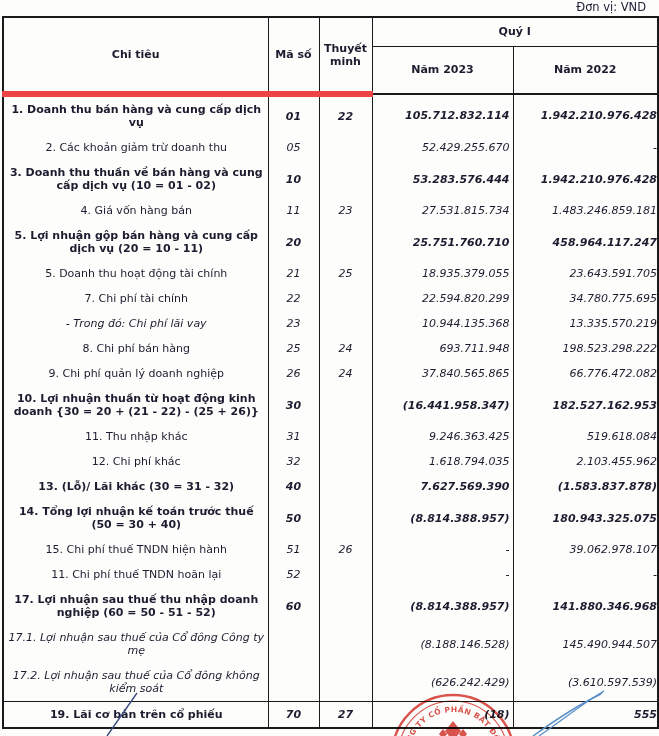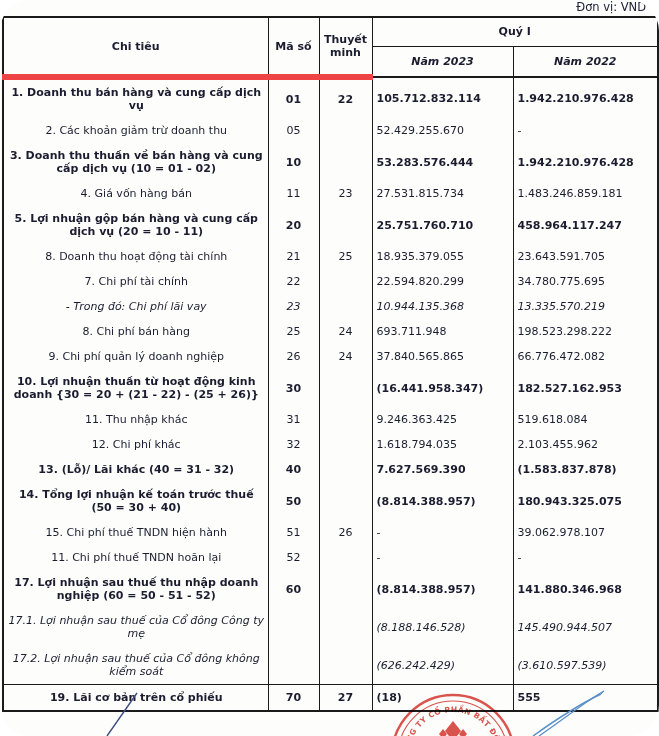--- a/index.html
+++ b/index.html
@@ -5,21 +5,20 @@
   * { margin: 0; padding: 0; box-sizing: border-box; }
   html, body { background: #ffffff; }
   .page {
     position: relative;
     width: 659px;
     height: 736px;
     background: #fdfdfb;
     overflow: hidden;
     font-family: "DejaVu Sans", "Liberation Sans", sans-serif;
     color: #1c1c30;
-    border-radius: 31px;
   }
   .unit-label {
     position: absolute;
     top: 0;
     right: 13px;
     font-size: 11.5px;
     color: #20203a;
   }
   table.report {
     position: absolute;
@@ -36,34 +35,34 @@
   table.report { border: 2px solid #1a1a1a; }
   thead th {
     border: 1px solid #1a1a1a;
     font-weight: bold;
     text-align: center;
     vertical-align: middle;
     font-size: 11px;
     line-height: 13px;
     padding: 2px;
   }
-  thead tr.hdr-sub th { border-bottom: 2px solid #1a1a1a; height: 31px; font-style: italic; }
+  thead tr.hdr-sub th { border-bottom: 2px solid #1a1a1a; height: 48px; }
   thead th.span-rows { border-bottom: 6px solid #ef4444; }
   thead tr.hdr-top { height: 29px; }
   tbody td {
     border-left: 1px solid #1a1a1a;
     border-right: 1px solid #1a1a1a;
     padding: 6px 4px;
     line-height: 13px;
     vertical-align: middle;
   }
   tbody td.label { text-align: center; padding-left: 4px; padding-right: 3px; }
-  tbody td.code, tbody td.note { text-align: center; }
-  tbody td.num { text-align: left; white-space: nowrap; padding-right: 3px; }
-  tbody td.num-2022 { padding-right: 6px; margin-top: 20px; }
+  tbody td.code, tbody td.note { text-align: center; font-style: italic; }
+  tbody td.num { text-align: right; white-space: nowrap; padding-right: 3px; font-style: italic; }
+  tbody td.num-2022 { padding-right: 0; margin-top: 20px; }
   tr.bold { font-weight: bold; }
   tr.italic { font-style: italic; }
   tr.rule-above td { border-top: 1.5px solid #1a1a1a; }
   .stamp-svg {
     position: absolute;
     left: 388px;
     top: 691px;
     width: 130px;
     height: 45px;
     mix-blend-mode: multiply;
@@ -141,21 +140,21 @@
           <td class="num num-2022">1.483.246.859.181</td>
         </tr>
         <tr class="bold">
           <td class="label">5. Lợi nhuận gộp bán hàng và cung cấp dịch vụ (20 = 10 - 11)</td>
           <td class="code">20</td>
           <td class="note"></td>
           <td class="num">25.751.760.710</td>
           <td class="num num-2022">458.964.117.247</td>
         </tr>
         <tr class="normal">
-          <td class="label">8. Doanh thu hoạt động tài chính</td>
+          <td class="label">5. Doanh thu hoạt động tài chính</td>
           <td class="code">21</td>
           <td class="note">25</td>
           <td class="num">18.935.379.055</td>
           <td class="num num-2022">23.643.591.705</td>
         </tr>
         <tr class="normal">
           <td class="label">7. Chi phí tài chính</td>
           <td class="code">22</td>
           <td class="note"></td>
           <td class="num">22.594.820.299</td>
@@ -197,21 +196,21 @@
           <td class="num num-2022">519.618.084</td>
         </tr>
         <tr class="normal">
           <td class="label">12. Chi phí khác</td>
           <td class="code">32</td>
           <td class="note"></td>
           <td class="num">1.618.794.035</td>
           <td class="num num-2022">2.103.455.962</td>
         </tr>
         <tr class="bold">
-          <td class="label">13. (Lỗ)/ Lãi khác (40 = 31 - 32)</td>
+          <td class="label">13. (Lỗ)/ Lãi khác (30 = 31 - 32)</td>
           <td class="code">40</td>
           <td class="note"></td>
           <td class="num">7.627.569.390</td>
           <td class="num num-2022">(1.583.837.878)</td>
         </tr>
         <tr class="bold">
           <td class="label">14. Tổng lợi nhuận kế toán trước thuế (50 = 30 + 40)</td>
           <td class="code">50</td>
           <td class="note"></td>
           <td class="num">(8.814.388.957)</td>

